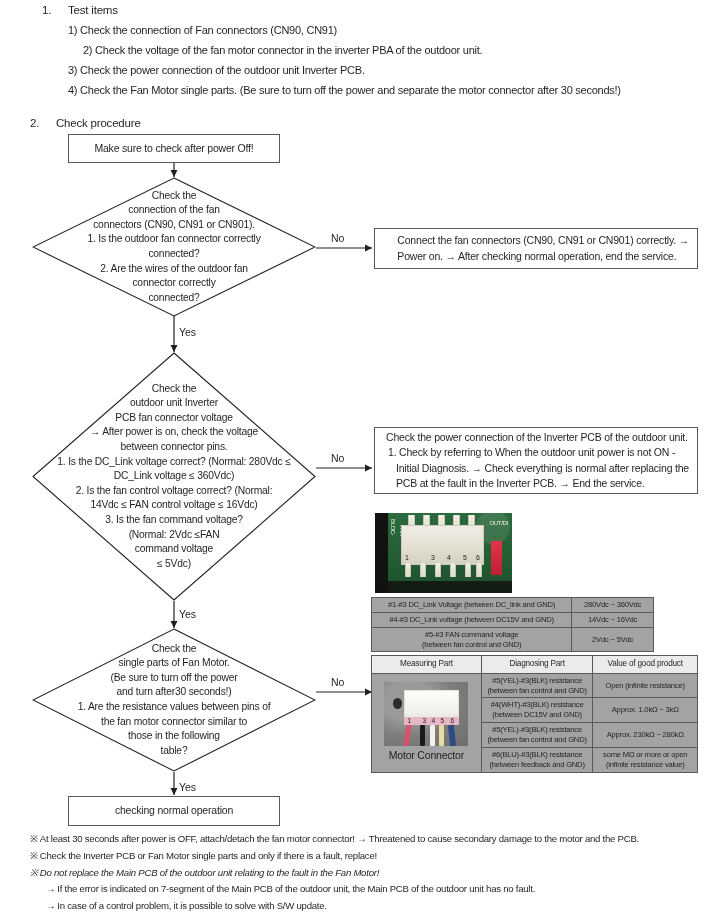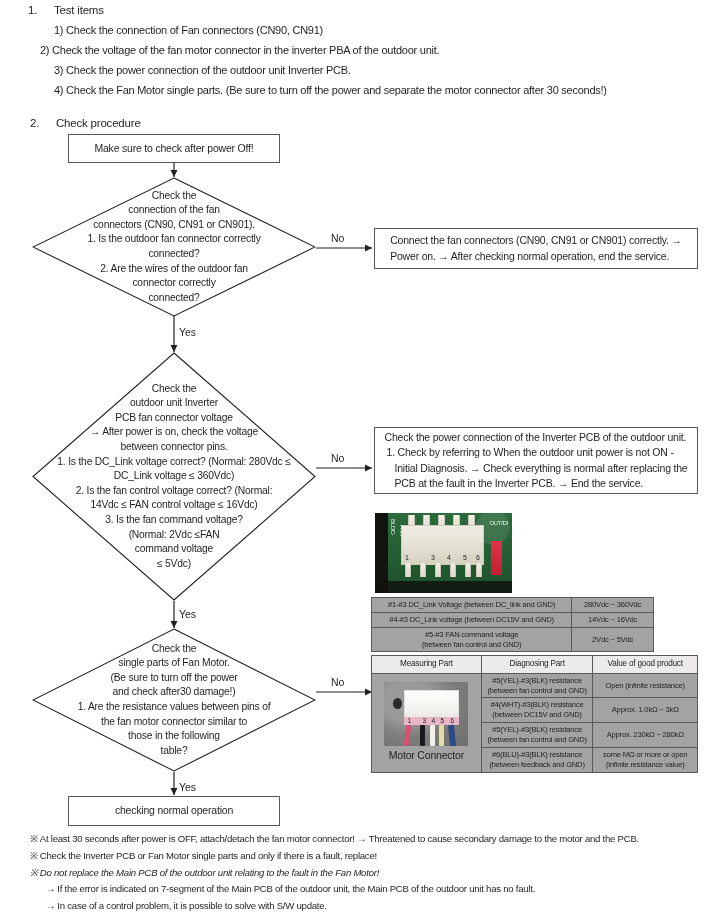--- a/index.html
+++ b/index.html
@@ -39,21 +39,21 @@
     display: flex;
     align-items: center;
     justify-content: center;
     text-align: center;
     font-size: 10.5px;
     letter-spacing: -0.2px;
     line-height: 1.45;
     padding: 3px 6px;
   }
   .box.left-align {
-    justify-content: center;
+    justify-content: flex-end;
     text-align: left;
     padding: 5px 8px;
   }
 
   .diamond-wrap { position: absolute; }
   .diamond-svg { position: absolute; left: 0; top: 0; }
   .diamond-txt {
     position: absolute; left: 0; top: 0;
     width: 100%; height: 100%;
     display: flex; align-items: center; justify-content: center;
@@ -178,26 +178,26 @@
     font-size: 9.6px;
     letter-spacing: -0.25px;
     white-space: nowrap;
   }
   .note .mk { margin-right: 2px; }
   .note.indent { padding-left: 16px; }
 </style>
 </head>
 <body>
 
-<div class="sec" style="left:28px; top:4px;">
+<div class="sec" style="left:42px; top:4px;">
   <div class="num-head">
     <span class="num-idx">1.</span><span>Test items</span>
   </div>
   <div class="sub-item" style="margin-top:8px; margin-left:26px;">1) Check the connection of Fan connectors (CN90, CN91)</div>
-  <div class="sub-item" style="margin-top:8px; margin-left:12px;">2) Check the voltage of the fan motor connector in the inverter PBA of the outdoor unit.</div>
+  <div class="sub-item" style="margin-top:8px; margin-left:41px;">2) Check the voltage of the fan motor connector in the inverter PBA of the outdoor unit.</div>
   <div class="sub-item" style="margin-top:8px; margin-left:26px;">3) Check the power connection of the outdoor unit Inverter PCB.</div>
   <div class="sub-item" style="margin-top:8px; margin-left:26px;">4) Check the Fan Motor single parts. (Be sure to turn off the power and separate the motor connector after 30 seconds!)</div>
 </div>
 
 <div class="sec" style="left:30px; top:117px;">
   <div class="num-head">
     <span class="num-idx">2.</span><span>Check procedure</span>
   </div>
 </div>
 
@@ -338,21 +338,21 @@
 
 <div class="diamond-wrap" style="left:32px; top:628px; width:284px; height:144px;">
   <svg class="diamond-svg" width="284" height="144">
     <polygon points="142,1 283,72 142,143 1,72" fill="#ffffff" stroke="#231f20" stroke-width="1.1"></polygon>
   </svg>
   <div class="diamond-txt">
     <div>
       <div>Check the</div>
       <div>single parts of Fan Motor.</div>
       <div>(Be sure to turn off the power</div>
-      <div>and check after30 damage!)</div>
+      <div>and turn after30 seconds!)</div>
       <div>1. Are the resistance values between pins of</div>
       <div>the fan motor connector similar to</div>
       <div>those in the following</div>
       <div>table?</div>
     </div>
   </div>
 </div>
 <div class="edge-label" style="left:331px; top:676px;">No</div>
 <div class="edge-label" style="left:179px; top:781px;">Yes</div>
 

